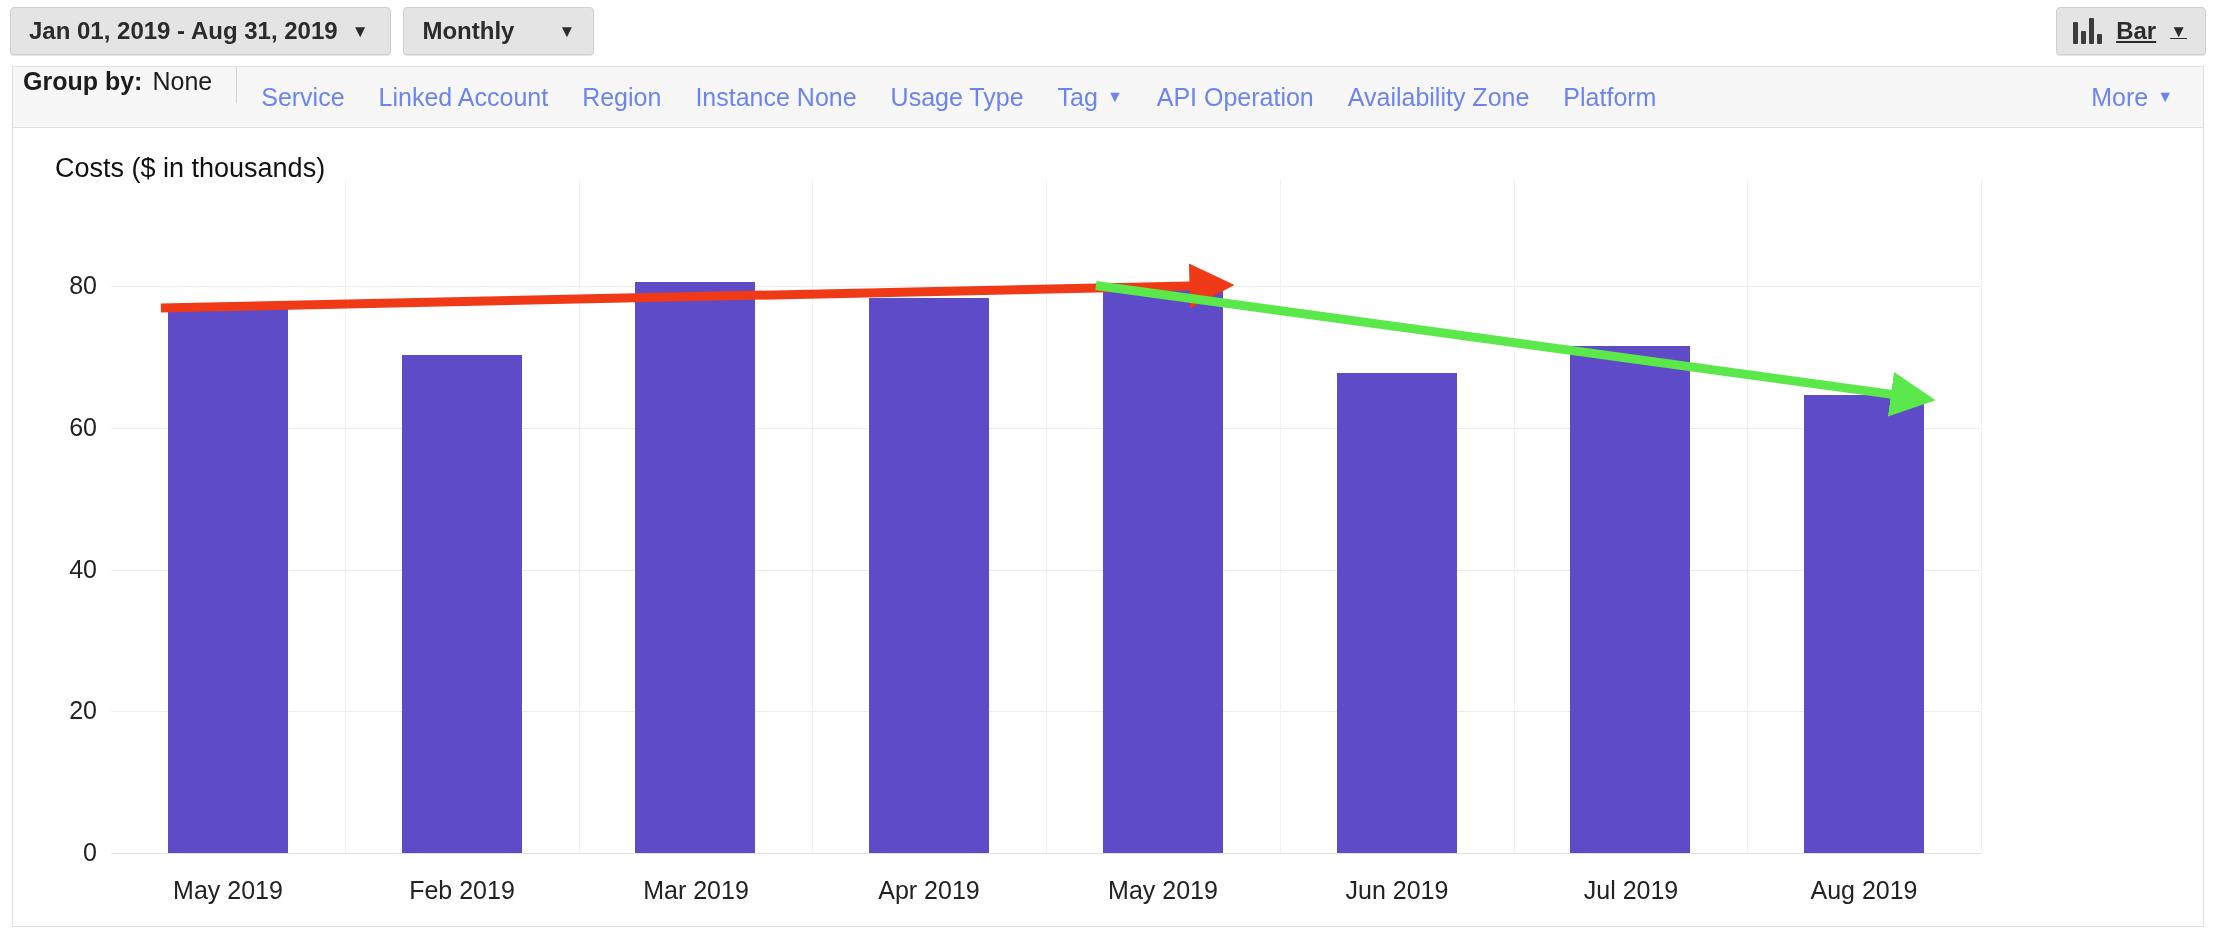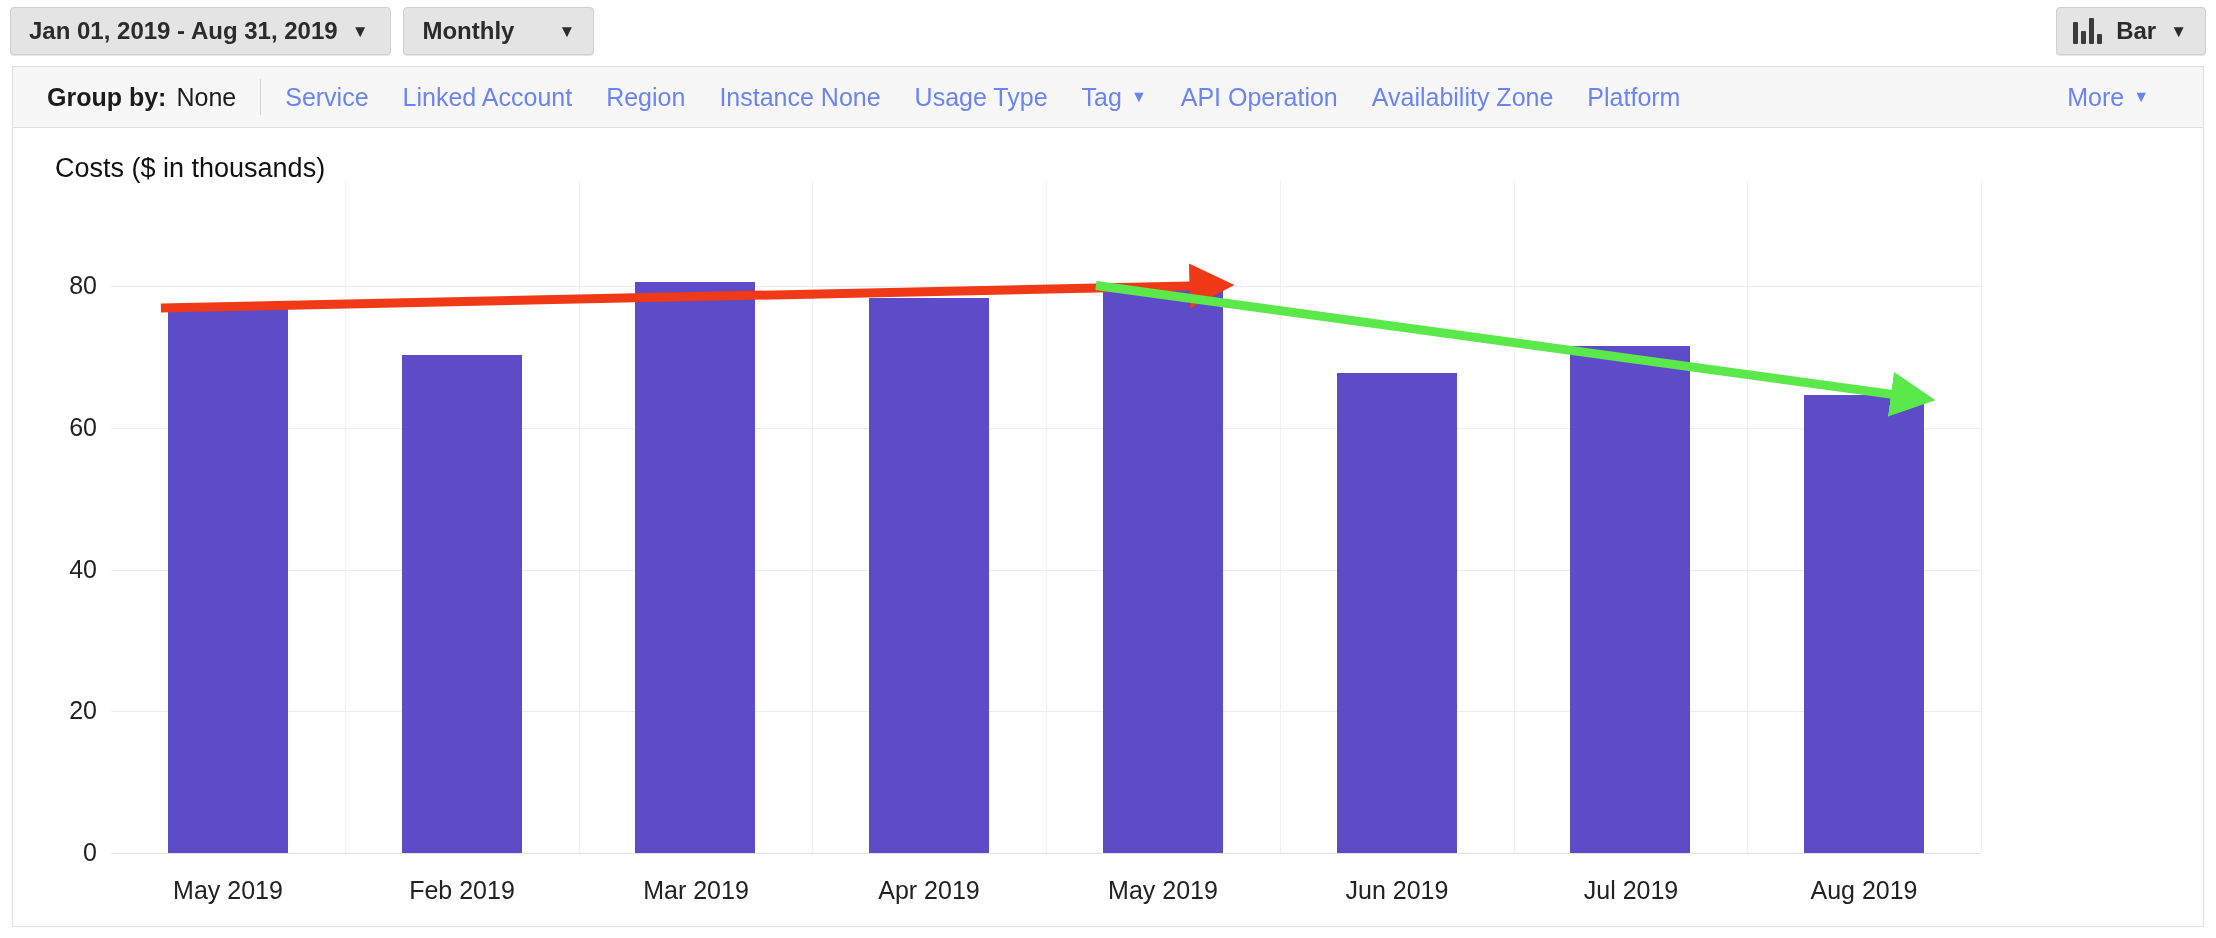--- a/index.html
+++ b/index.html
@@ -25,37 +25,37 @@
     border-radius:4px;
     color:#2b2b2b;
     font-size:24px; font-weight:bold;
     cursor:pointer;
     box-shadow:0 1px 0 rgba(0,0,0,.10);
     white-space:nowrap;
   }
   .btn .caret { font-size:17px; line-height:1; color:#2b2b2b; }
   .btn-date { min-width:358px; justify-content:space-between; padding-right:22px; }
   .btn-gran { margin-left:12px;gap:44px; }
-  .btn-viz  { margin-left:auto; padding-left:16px; }
+  .btn-viz  { margin-left:auto; padding-left:16px;text-decoration:underline; }
 
   .bar-icon { display:inline-flex; align-items:flex-end; gap:3px; height:26px; }
   .bar-icon i { display:block; width:5px; background:#3b3b3b; border-radius:1px; }
   .bar-icon i:nth-child(1){ height:22px; }
   .bar-icon i:nth-child(2){ height:13px; }
   .bar-icon i:nth-child(3){ height:26px; }
   .bar-icon i:nth-child(4){ height:10px; }
 
   
   .groupby {
     position:absolute; left:12px; top:66px;
     width:2192px; height:62px;
     background:#f7f7f7;
     border:1px solid #e0e0e0;
-    display:flex; align-items:center;
-    padding:0 34px;
+    display:flex; 
+    padding:0 10px;
   }
   .gb-label { font-size:25px; font-weight:bold; color:#1c1c1c; white-space:nowrap; }
   .gb-value { font-size:25px; color:#1c1c1c; margin-left:10px; white-space:nowrap; }
   .gb-sep { width:1px; height:36px; background:#d4d4d4; margin:0 24px; }
   .gb-link {
     font-size:25px; color:#6b84f0; cursor:pointer;
     margin-right:34px; white-space:nowrap;
     display:inline-flex; align-items:center; gap:9px;
   }
   .gb-link .caret { font-size:16px; }

